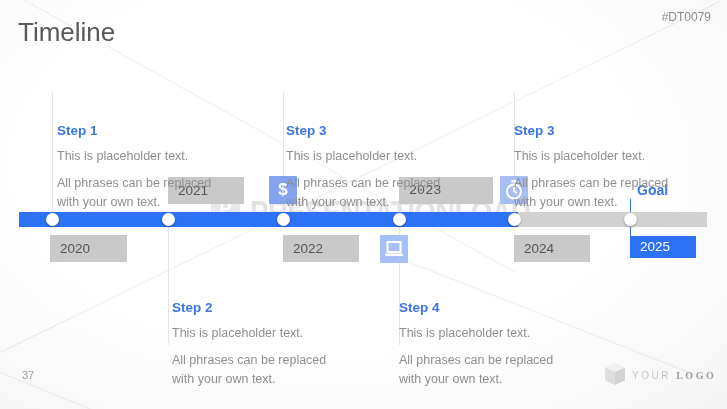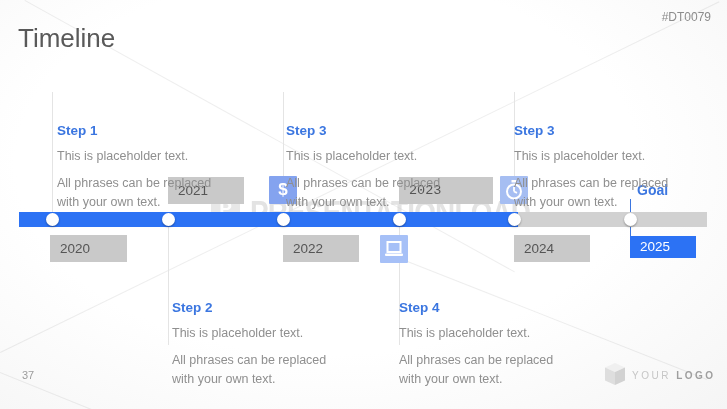--- a/index.html
+++ b/index.html
@@ -5,21 +5,21 @@
   html,body{margin:0;padding:0;}
   body{font-family:"Liberation Sans","DejaVu Sans",sans-serif;}
   #slide{
     position:relative;width:727px;height:409px;overflow:hidden;
     background:radial-gradient(ellipse at 45% 40%, #ffffff 55%, #f5f5f5 100%);
   }
   
   .diag{position:absolute;height:1px;background:rgba(150,150,150,0.16);transform-origin:0 0;}
   
   .slide-code{position:absolute;top:10px;right:16px;font-size:12px;color:#8c8c8c;}
-  .page-title{position:absolute;left:18px;top:17px;font-size:26px;color:#595959;font-weight:400;margin-top:6px;}
+  .page-title{position:absolute;left:18px;top:17px;font-size:26px;color:#595959;font-weight:400;}
   .page-subtitle{position:absolute;left:18px;top:53px;font-size:14px;color:#aeaeae;}
   
   .wm-bubble{position:absolute;left:211px;top:196px;width:29px;height:26px;background:rgba(203,203,203,0.45);
     border-radius:6px;z-index:1;color:#ffffff;font-weight:bold;font-size:19px;text-align:center;line-height:26px;}
   .wm-bubble:after{content:"";position:absolute;left:4px;bottom:-5px;width:0;height:0;
     border-left:7px solid rgba(203,203,203,0.45);border-bottom:6px solid transparent;}
   .wm-text{position:absolute;left:250px;top:193px;font-size:34px;font-weight:bold;color:rgba(200,200,200,0.5);
     white-space:nowrap;transform:scaleX(0.82);transform-origin:left center;letter-spacing:-1px;z-index:1;}
   
   .vline{position:absolute;width:1px;background:#e4e4e4;z-index:2;}
@@ -40,21 +40,21 @@
   
   .step{position:absolute;width:185px;z-index:5;margin-top:30px;}
   .step .step-title{font-size:13.5px;color:#3b76e0;font-weight:bold;margin:0 0 9px 0;}
   .step p{font-size:12.5px;color:#8f8f8f;margin:0 0 8px 0;line-height:1.5;width:172px;}
   
   .footer-num{position:absolute;left:22px;top:369px;font-size:11px;color:#9c9c9c;}
   .footer-title{position:absolute;left:64px;top:369px;font-size:11px;color:#9c9c9c;}
   .logo-cube{position:absolute;left:604px;top:362px;z-index:2;}
   .logo-text{position:absolute;left:632px;top:370px;font-size:10px;letter-spacing:2.5px;z-index:2;}
   .logo-text .your{color:#c6c6c6;}
-  .logo-text .logo{color:#9f9f9f;font-weight:bold;}
+  .logo-text .logo{color:#9f9f9f;font-weight:bold;font-family:Liberation Serif, serif;}
 </style>
 </head>
 <body>
 
 <div id="slide">
 
   <div class="diag" style="left:25px;top:0;width:560px;transform:rotate(29deg);"></div>
   <div class="diag" style="left:0;top:352px;width:800px;transform:rotate(-26deg);"></div>
   <div class="diag" style="left:400px;top:258px;width:330px;transform:rotate(21.5deg);"></div>
   <div class="diag" style="left:0;top:372px;width:160px;transform:rotate(22deg);"></div>

